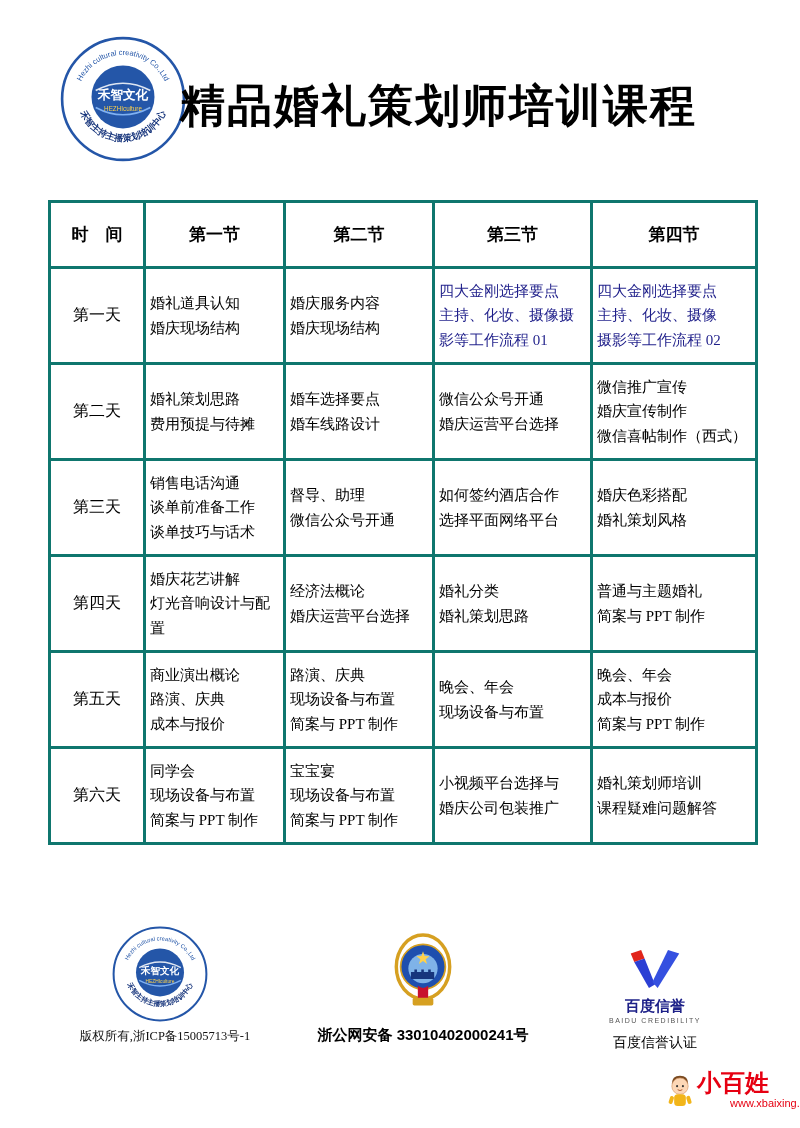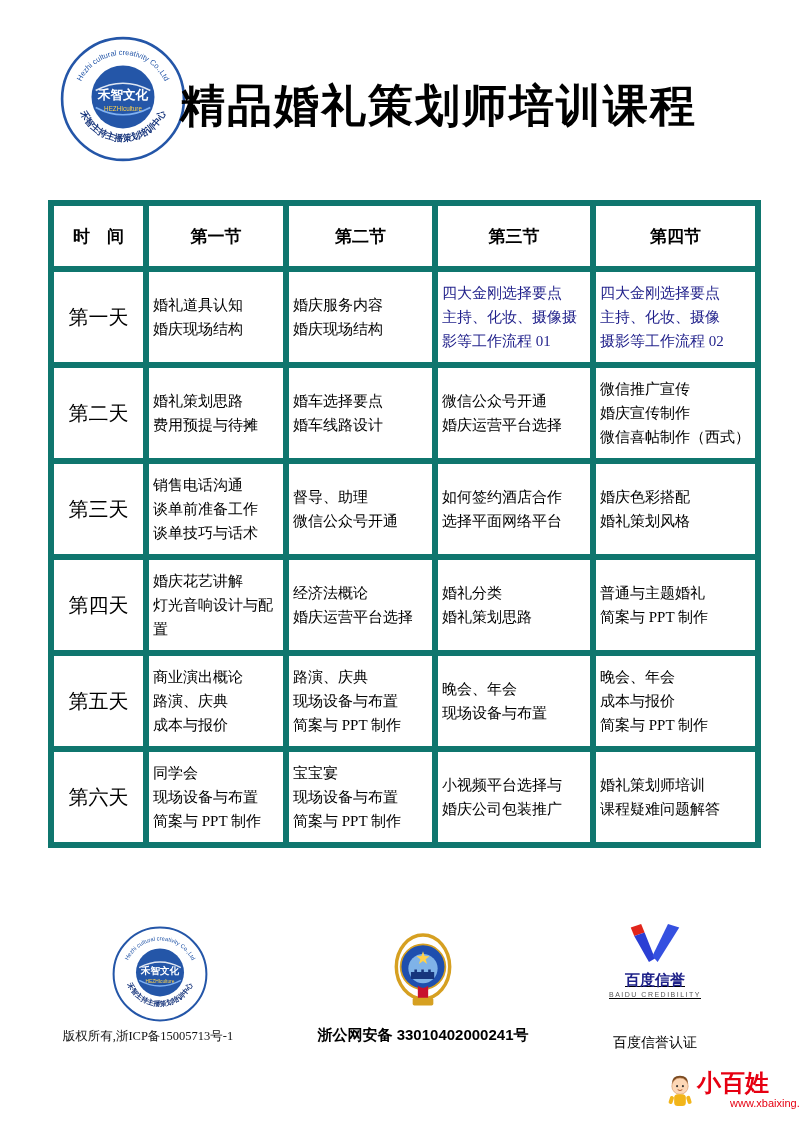--- a/index.html
+++ b/index.html
@@ -25,43 +25,43 @@
     margin: 0;
   }
 
   
   table.course {
     position: absolute; left: 48px; top: 200px; width: 707px;
     border-collapse: collapse; table-layout: fixed;
     font-family: "Liberation Serif", serif;
   }
   table.course th, table.course td {
-    border: 6px solid #0f766e;
+    border: 3px solid #0f766e;
     vertical-align: middle;
     padding: 2px 4px;
   }
   table.course thead tr { height: 66px; }
   table.course thead th { font-size: 17px; font-weight: bold; white-space: pre; }
   table.course tbody tr { height: 96px; }
-  table.course tbody th.day { font-size: 20px; font-weight: normal; margin-left: 28px; }
+  table.course tbody th.day { font-size: 16px; font-weight: normal; margin-left: 28px; }
   table.course td { font-size: 15px; line-height: 1.62; }
 
   
   .logo-footer { position: absolute; left: 112px; top: 926px; width: 96px; height: 96px; }
   .copyright {
-    position: absolute; left: 23px; top: 1028px; width: 250px;
+    position: absolute; left: 40px; top: 1028px; width: 250px;
     text-align: center; font-size: 12.5px; color: #111;
     font-family: "Liberation Serif", serif;
   }
   .police-badge { position: absolute; left: 392px; top: 930px; width: 62px; height: 84px; }
   .police-caption {
     position: absolute; left: 295px; top: 1026px; width: 256px;
     text-align: center; font-size: 15px; font-weight: bold; color: #000;
   }
-  .baidu-block { position: absolute; left: 595px; top: 922px; width: 120px; text-align: center; text-decoration: underline; }
+  .baidu-block { position: absolute; left: 595px; top: 948px; width: 120px; text-align: center; }
   .baidu-name { font-size: 15px; font-weight: bold; color: #1d2088; margin-top: 3px; }
   .baidu-name-en { font-size: 7px; letter-spacing: 1.5px; color: #555; margin-top: 1px; }
   .baidu-caption {
     position: absolute; left: 595px; top: 1034px; width: 120px;
     text-align: center; font-size: 14px; color: #000;
   }
 
   
   .watermark { position: absolute; left: 666px; top: 1070px; width: 130px; display: flex; align-items: flex-end; }
   .wm-icon { width: 28px; height: 36px; flex: 0 0 28px; margin-top: 4px; }

